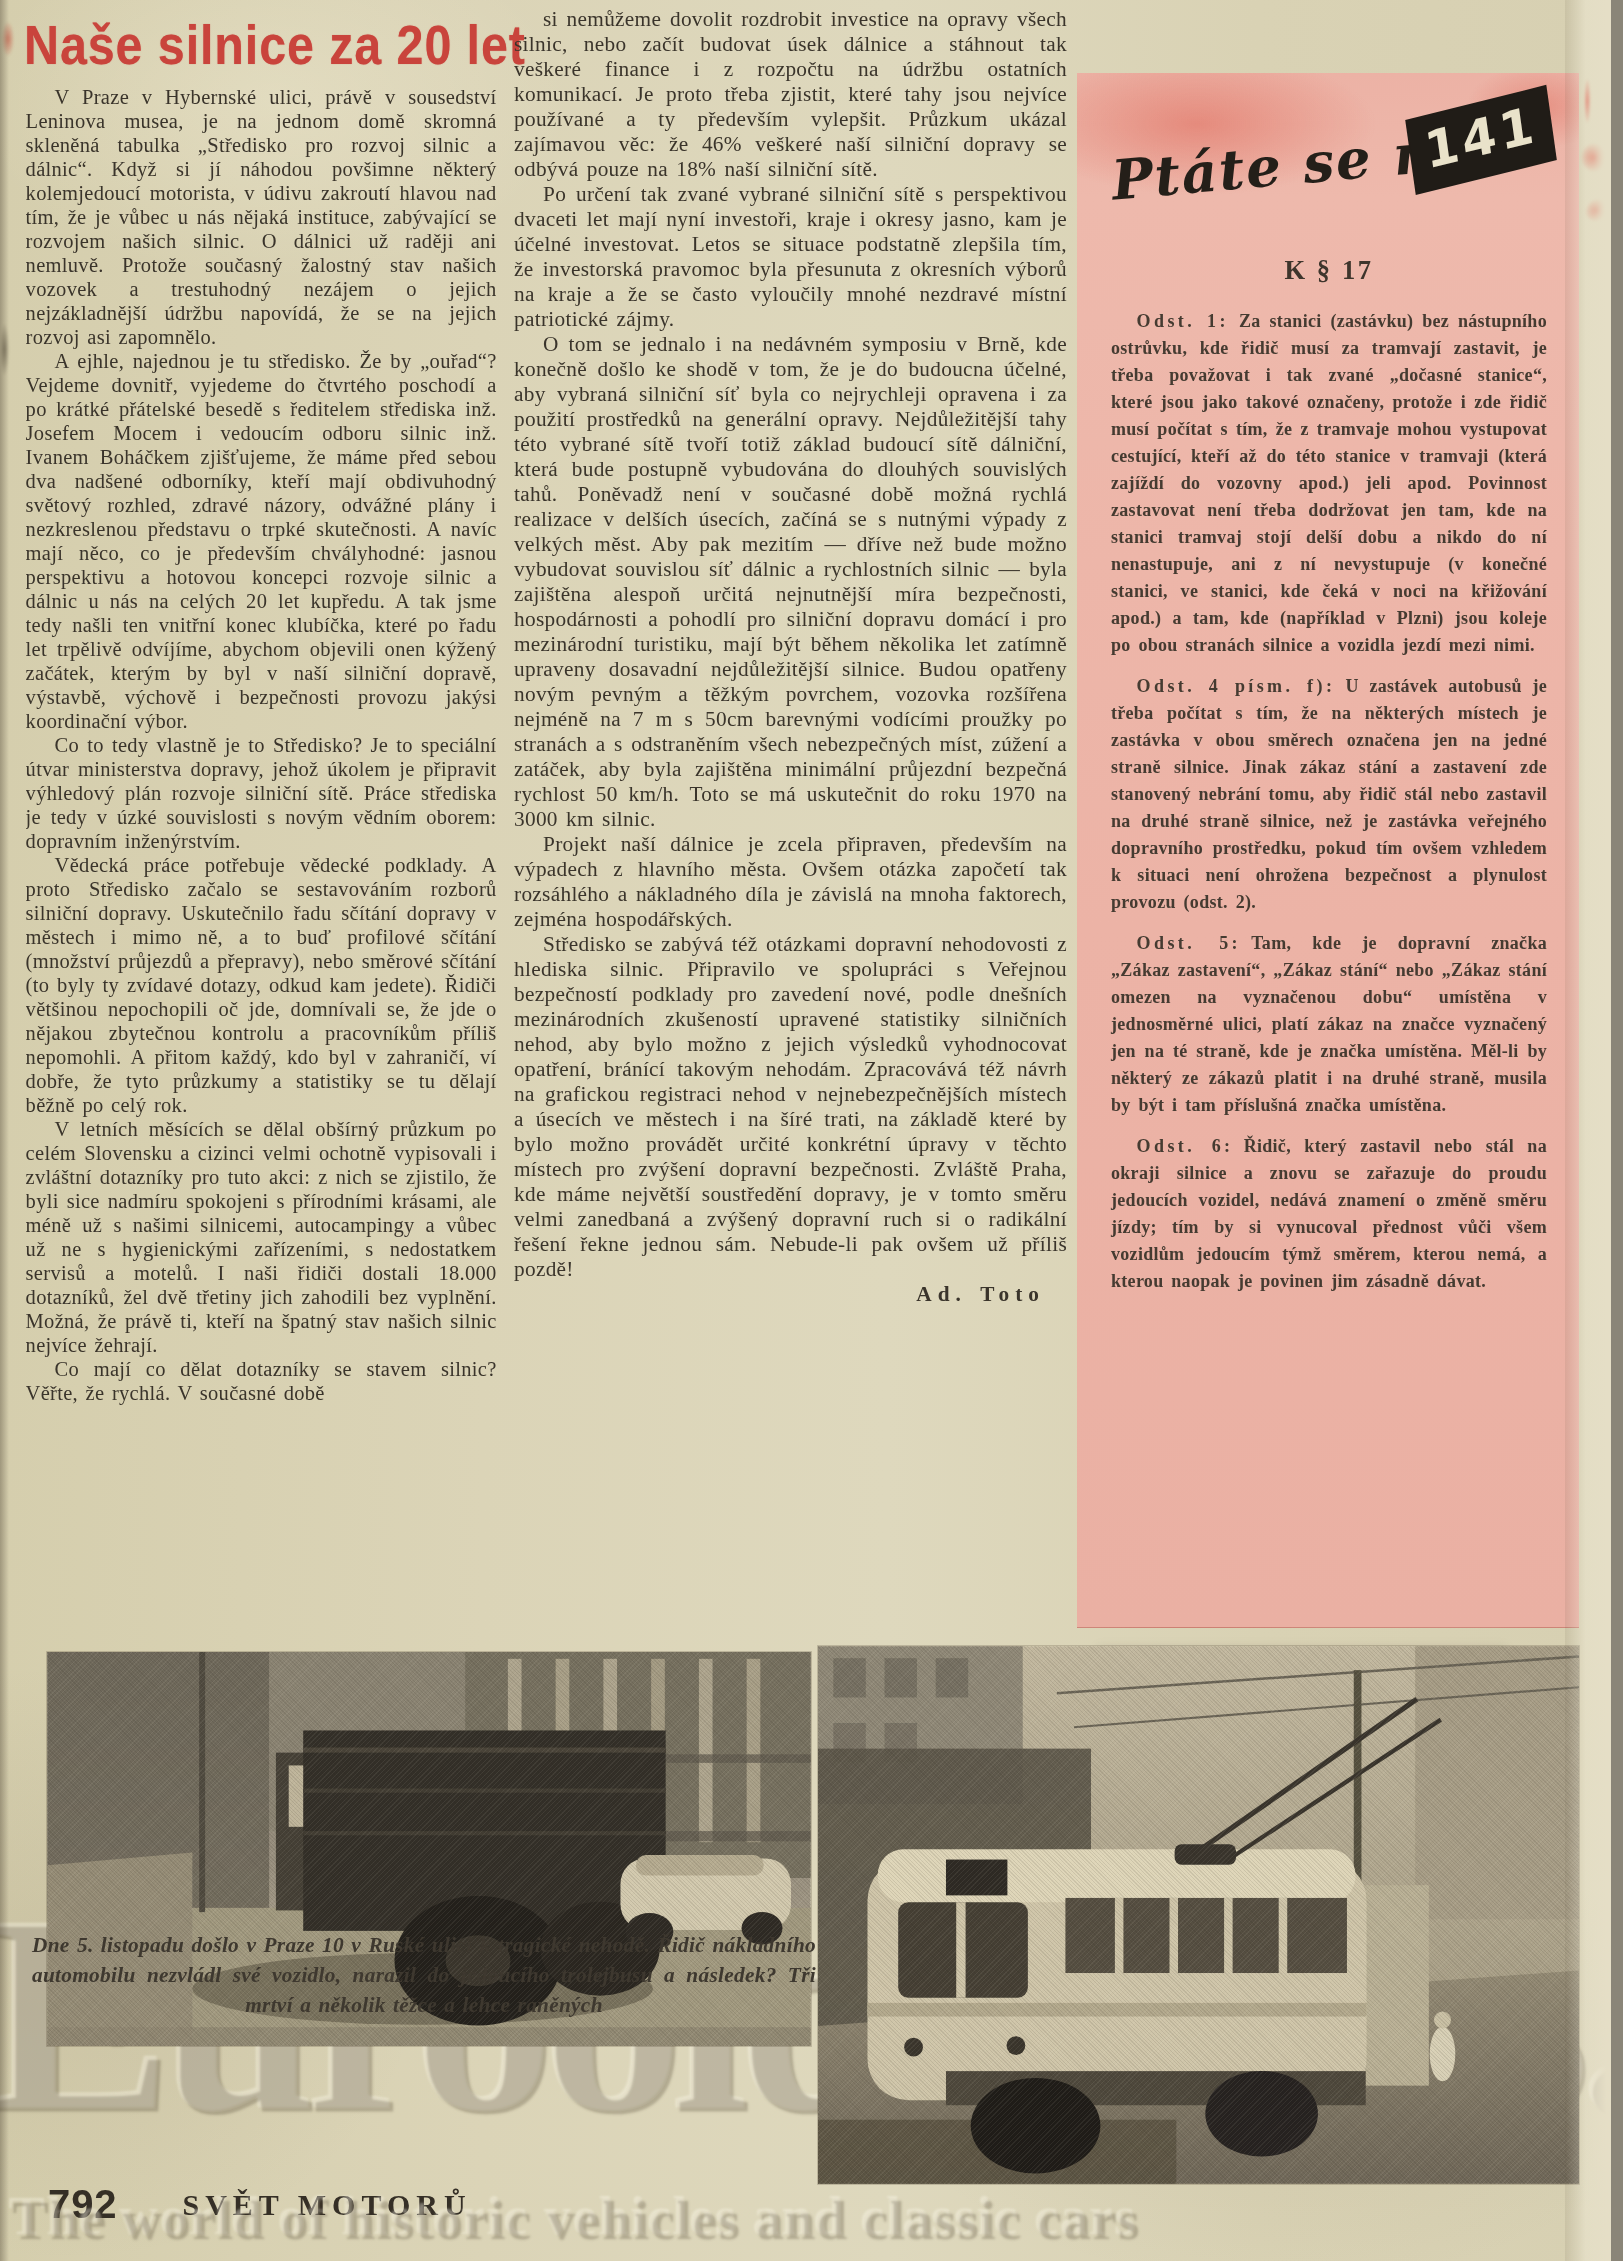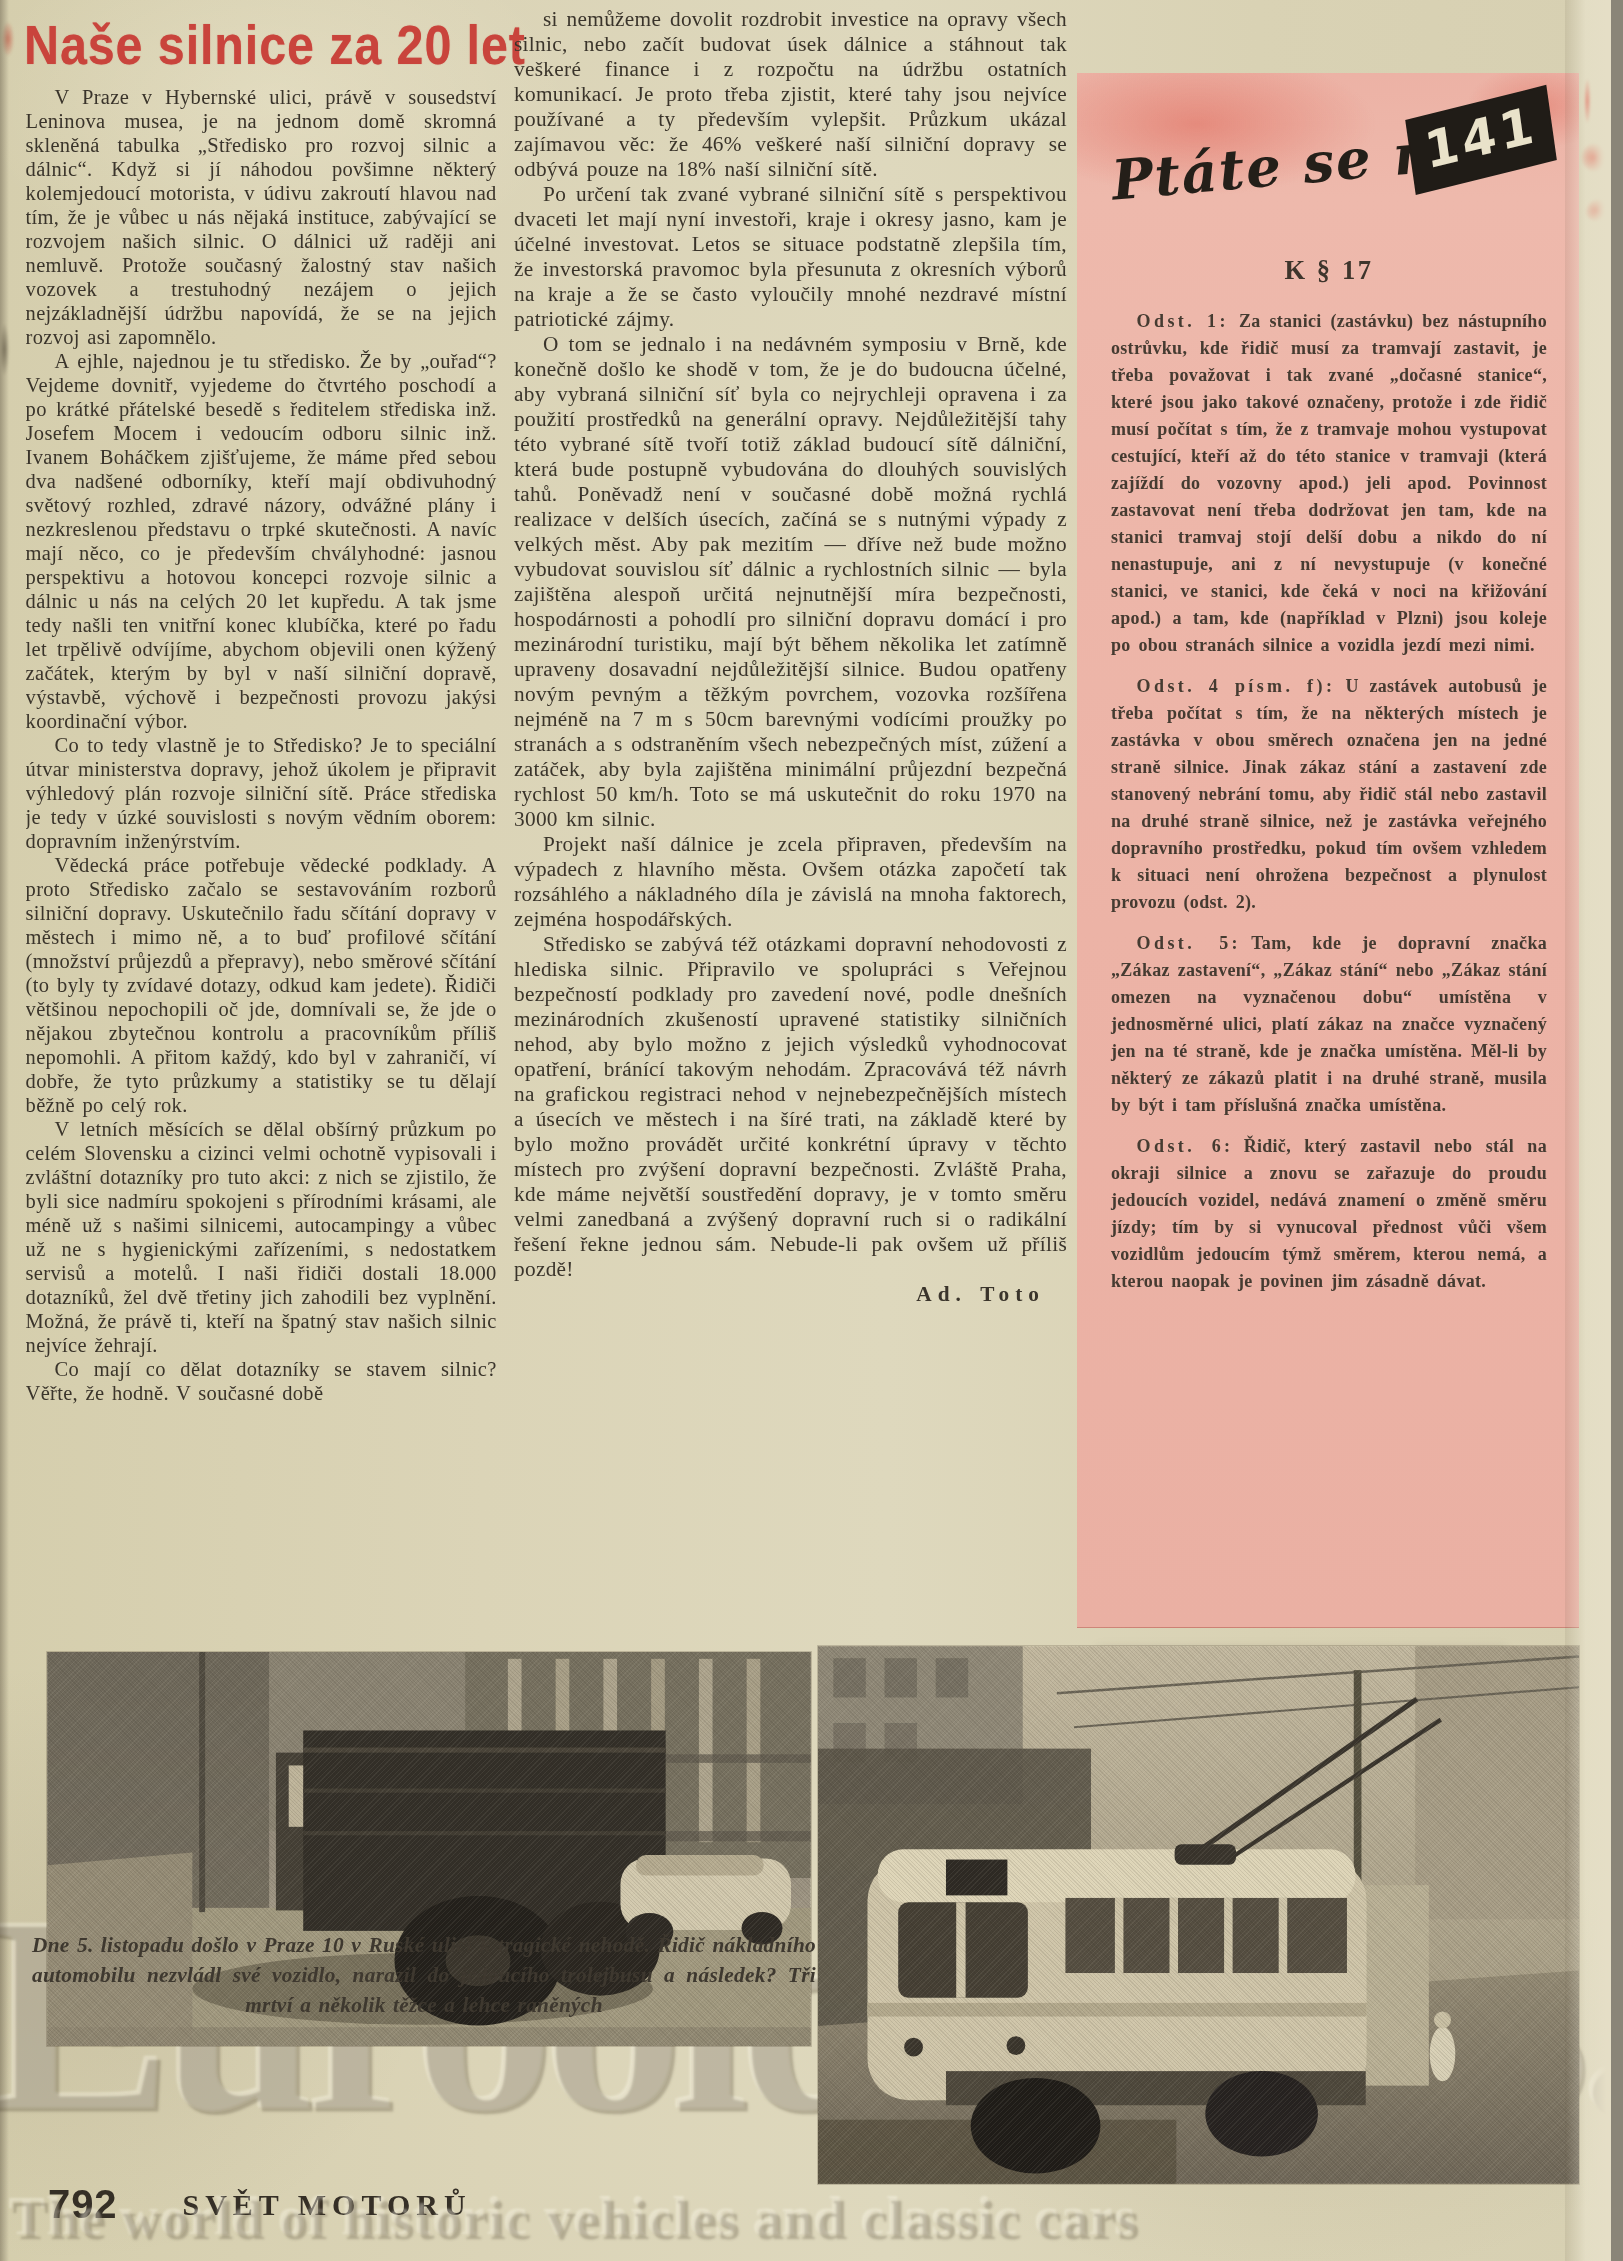--- a/index.html
+++ b/index.html
@@ -104,21 +104,21 @@
   <div class="wm wm-site">Eurooldtimers.com</div>
 
   <div class="headline">Naše silnice za 20 let</div>
 
   <div class="col col-1">
     <p>V Praze v Hybernské ulici, právě v sousedství Leninova musea, je na jednom domě skromná skleněná tabulka „Středisko pro rozvoj silnic a dálnic“. Když si jí náhodou povšimne některý kolemjedoucí motorista, v údivu zakroutí hlavou nad tím, že je vůbec u nás nějaká instituce, zabývající se rozvojem našich silnic. O dálnici už raději ani nemluvě. Protože současný žalostný stav našich vozovek a trestuhodný nezájem o jejich nejzákladnější údržbu napovídá, že se na jejich rozvoj asi zapomnělo.</p>
     <p>A ejhle, najednou je tu středisko. Že by „ouřad“? Vejdeme dovnitř, vyjedeme do čtvrtého poschodí a po krátké přátelské besedě s ředitelem střediska inž. Josefem Mocem i vedoucím odboru silnic inž. Ivanem Boháčkem zjišťujeme, že máme před sebou dva nadšené odborníky, kteří mají obdivuhodný světový rozhled, zdravé názory, odvážné plány i nezkreslenou představu o trpké skutečnosti. A navíc mají něco, co je především chvályhodné: jasnou perspektivu a hotovou koncepci rozvoje silnic a dálnic u nás na celých 20 let kupředu. A tak jsme tedy našli ten vnitřní konec klubíčka, které po řadu let trpělivě odvíjíme, abychom objevili onen kýžený začátek, kterým by byl v naší silniční dopravě, výstavbě, výchově i bezpečnosti provozu jakýsi koordinační výbor.</p>
     <p>Co to tedy vlastně je to Středisko? Je to speciální útvar ministerstva dopravy, jehož úkolem je připravit výhledový plán rozvoje silniční sítě. Práce střediska je tedy v úzké souvislosti s novým vědním oborem: dopravním inženýrstvím.</p>
     <p>Vědecká práce potřebuje vědecké podklady. A proto Středisko začalo se sestavováním rozborů silniční dopravy. Uskutečnilo řadu sčítání dopravy v městech i mimo ně, a to buď profilové sčítání (množství průjezdů a přepravy), nebo směrové sčítání (to byly ty zvídavé dotazy, odkud kam jedete). Řidiči většinou nepochopili oč jde, domnívali se, že jde o nějakou zbytečnou kontrolu a pracovníkům příliš nepomohli. A přitom každý, kdo byl v zahraničí, ví dobře, že tyto průzkumy a statistiky se tu dělají běžně po celý rok.</p>
     <p>V letních měsících se dělal obšírný průzkum po celém Slovensku a cizinci velmi ochotně vypisovali i zvláštní dotazníky pro tuto akci: z nich se zjistilo, že byli sice nadmíru spokojeni s přírodními krásami, ale méně už s našimi silnicemi, autocampingy a vůbec už ne s hygienickými zařízeními, s nedostatkem servisů a motelů. I naši řidiči dostali 18.000 dotazníků, žel dvě třetiny jich zahodili bez vyplnění. Možná, že právě ti, kteří na špatný stav našich silnic nejvíce žehrají.</p>
-    <p>Co mají co dělat dotazníky se stavem silnic? Věřte, že hodně. V současné době</p>
+    <p>Co mají co dělat dotazníky se stavem silnic? Věřte, že rychlá. V současné době</p>
   </div>
 
   <div class="col col-2">
     <p>si nemůžeme dovolit rozdrobit investice na opravy všech silnic, nebo začít budovat úsek dálnice a stáhnout tak veškeré finance i z rozpočtu na údržbu ostatních komunikací. Je proto třeba zjistit, které tahy jsou nejvíce používané a ty především vylepšit. Průzkum ukázal zajímavou věc: že 46% veškeré naší silniční dopravy se odbývá pouze na 18% naší silniční sítě.</p>
     <p>Po určení tak zvané vybrané silniční sítě s perspektivou dvaceti let mají nyní investoři, kraje i okresy jasno, kam je účelné investovat. Letos se situace podstatně zlepšila tím, že investorská pravomoc byla přesunuta z okresních výborů na kraje a že se často vyloučily mnohé nezdravé místní patriotické zájmy.</p>
     <p>O tom se jednalo i na nedávném symposiu v Brně, kde konečně došlo ke shodě v tom, že je do budoucna účelné, aby vybraná silniční síť byla co nejrychleji opravena i za použití prostředků na generální opravy. Nejdůležitější tahy této vybrané sítě tvoří totiž základ budoucí sítě dálniční, která bude postupně vybudována do dlouhých souvislých tahů. Poněvadž není v současné době možná rychlá realizace v delších úsecích, začíná se s nutnými výpady z velkých měst. Aby pak mezitím — dříve než bude možno vybudovat souvislou síť dálnic a rychlostních silnic — byla zajištěna alespoň určitá nejnutnější míra bezpečnosti, hospodárnosti a pohodlí pro silniční dopravu domácí i pro mezinárodní turistiku, mají být během několika let zatímně upraveny dosavadní nejdůležitější silnice. Budou opatřeny novým pevným a těžkým povrchem, vozovka rozšířena nejméně na 7 m s 50cm barevnými vodícími proužky po stranách a s odstraněním všech nebezpečných míst, zúžení a zatáček, aby byla zajištěna minimální průjezdní bezpečná rychlost 50 km/h. Toto se má uskutečnit do roku 1970 na 3000 km silnic.</p>
     <p>Projekt naší dálnice je zcela připraven, především na výpadech z hlavního města. Ovšem otázka započetí tak rozsáhlého a nákladného díla je závislá na mnoha faktorech, zejména hospodářských.</p>
     <p>Středisko se zabývá též otázkami dopravní nehodovosti z hlediska silnic. Připravilo ve spolupráci s Veřejnou bezpečností podklady pro zavedení nové, podle dnešních mezinárodních zkušeností upravené statistiky silničních nehod, aby bylo možno z jejich výsledků vyhodnocovat opatření, bránící takovým nehodám. Zpracovává též návrh na grafickou registraci nehod v nejnebezpečnějších místech a úsecích ve městech i na šíré trati, na základě které by bylo možno provádět určité konkrétní úpravy v těchto místech pro zvýšení dopravní bezpečnosti. Zvláště Praha, kde máme největší soustředění dopravy, je v tomto směru velmi zanedbaná a zvýšený dopravní ruch si o radikální řešení řekne jednou sám. Nebude-li pak ovšem už příliš pozdě!</p>
     <p class="byline">Ad. Toto</p>
   </div>

